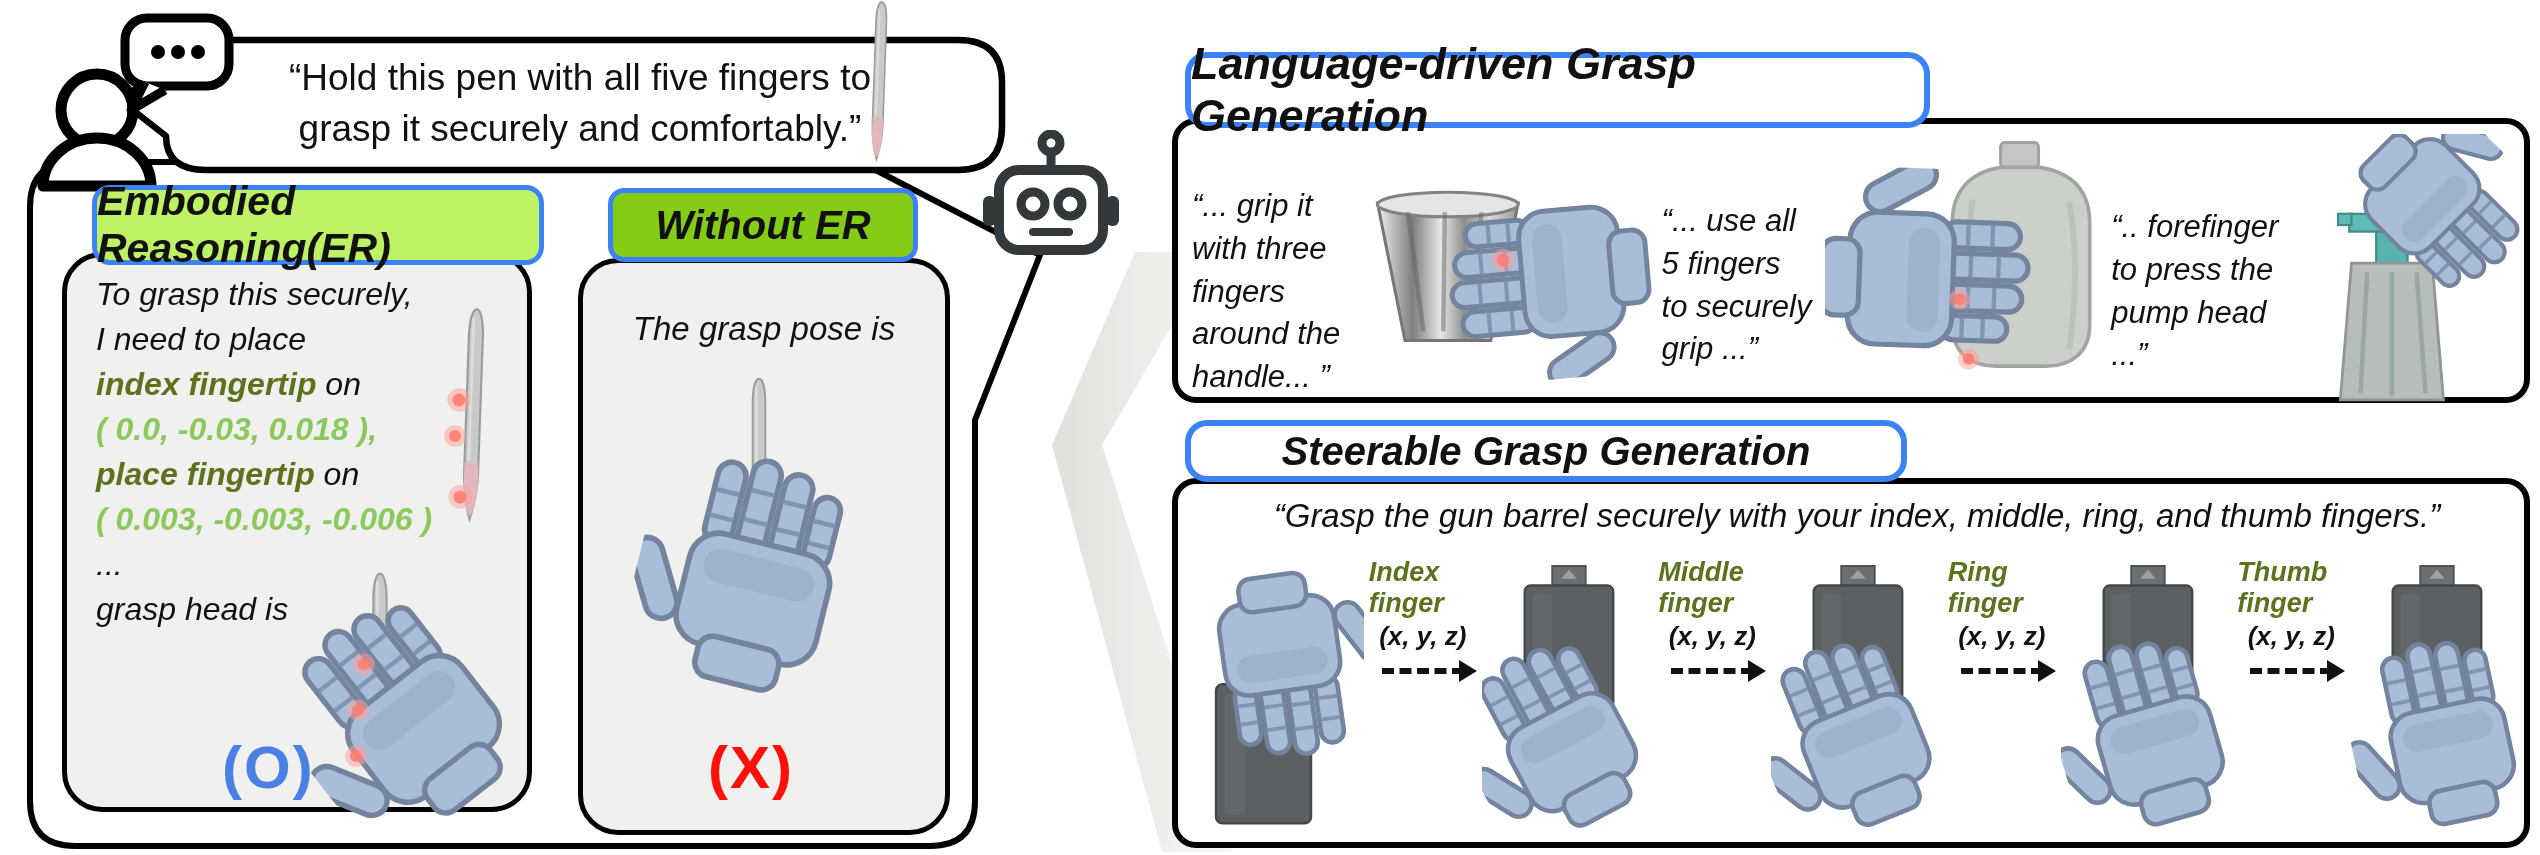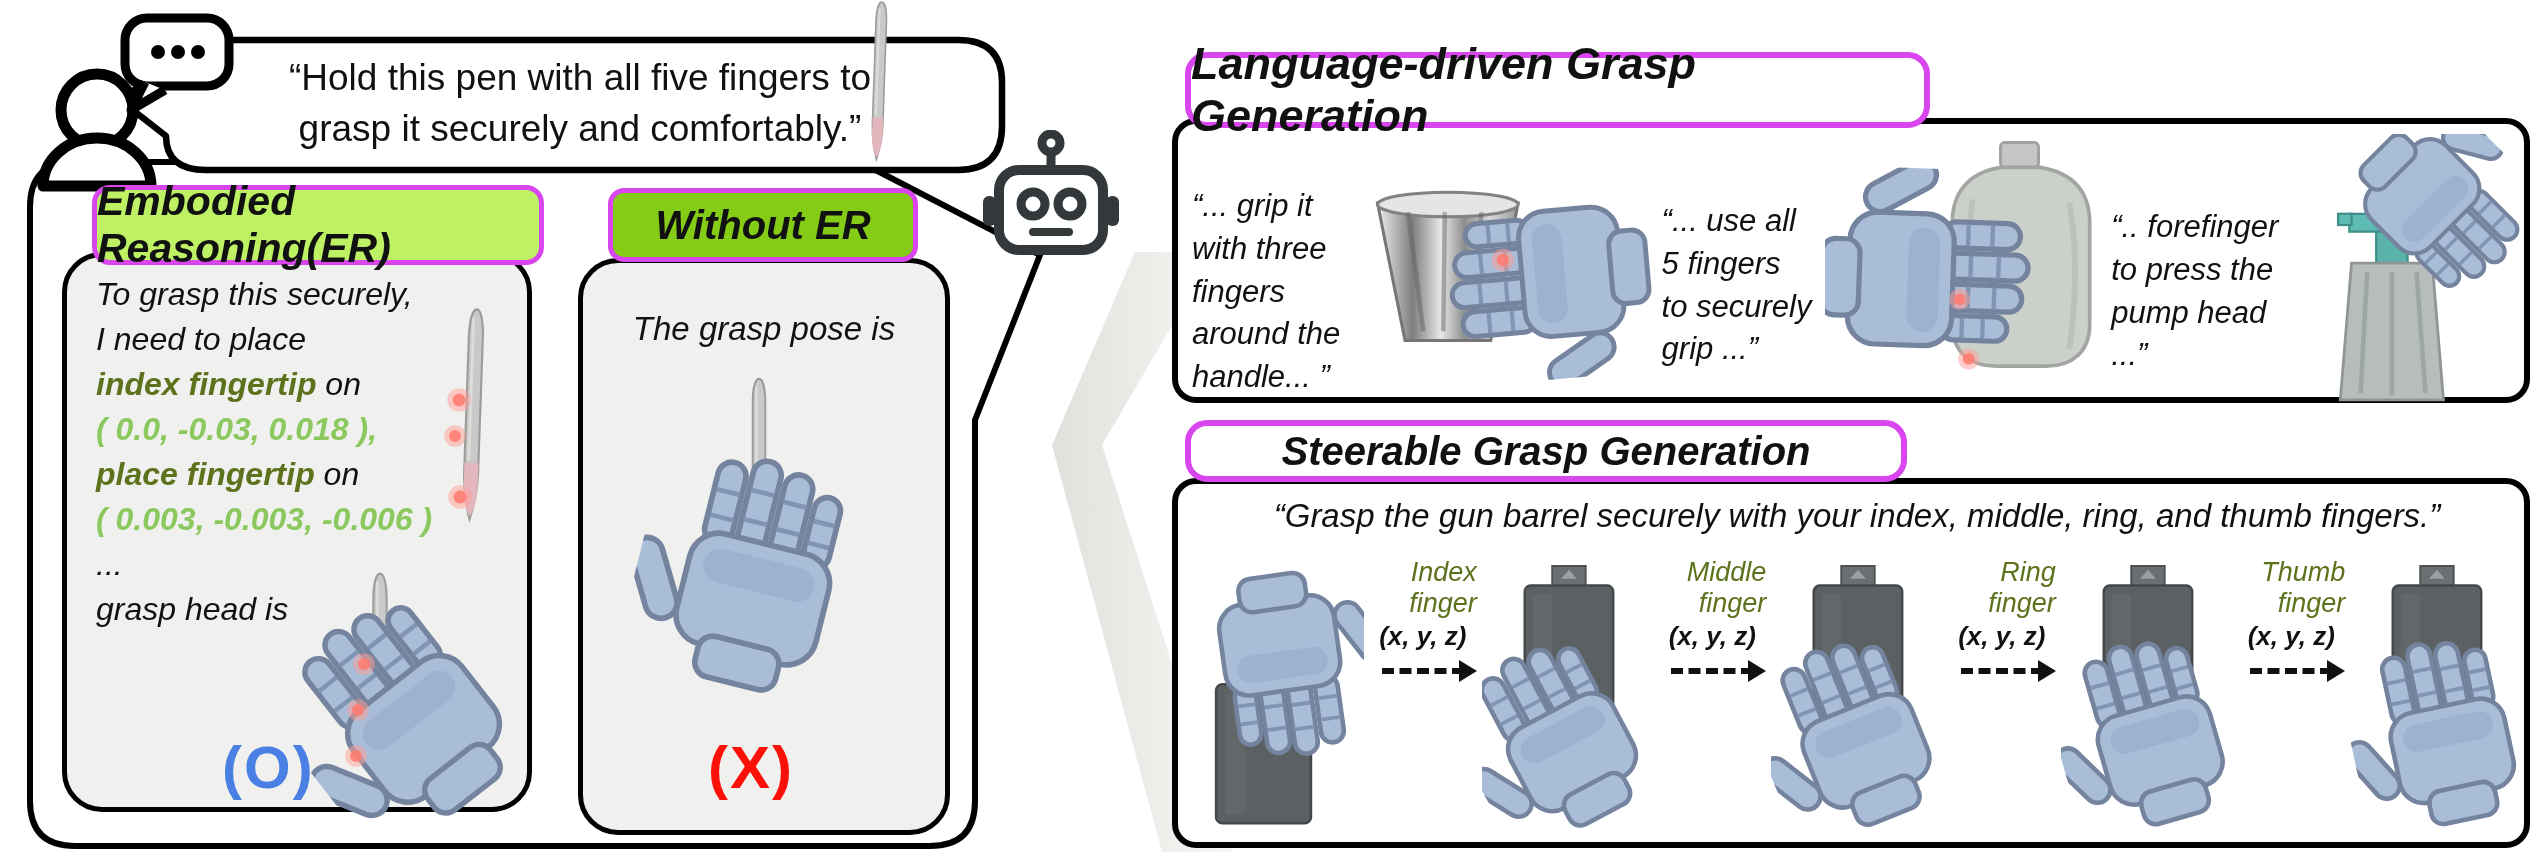--- a/index.html
+++ b/index.html
@@ -1,35 +1,35 @@
 <!DOCTYPE html>
 <html><head>
 <meta charset="utf-8">
 <style>
   html,body{margin:0;padding:0;background:#fff;}
   #canvas{position:relative;width:2540px;height:855px;background:#ffffff;overflow:hidden;
           font-family:"Liberation Sans",sans-serif;color:#111;}
   .abs{position:absolute;}
   .preline{white-space:pre-line;}
   
-  .tab{box-sizing:border-box;border:6px solid #d946ef;border-radius:22px;background:#fff;
+  .tab{box-sizing:border-box;border:6px solid #3b82f6;border-radius:22px;background:#fff;
        display:flex;align-items:center;justify-content:center;font-weight:bold;font-style:italic;}
   .panel{box-sizing:border-box;border:6px solid #000;border-radius:24px;background:#fff;}
   .graybody{box-sizing:border-box;border:5px solid #000;border-radius:40px;background:#f0f0ee;}
   
   .er-line{font-size:32px;line-height:45px;font-style:italic;white-space:nowrap;}
   .olive{color:#5d721c;font-weight:bold;}
   .coords{color:#8bc95e;font-weight:bold;}
   .result{font-size:60px;font-weight:600;letter-spacing:2px;font-family:"Liberation Sans",sans-serif;}
   .result-o{color:#4a80e4;}
   .result-x{color:#fb1108;}
   
   .quote{font-style:italic;font-size:31px;line-height:1.38;white-space:pre-line;}
-  .finger-label{color:#5d721c;font-weight:normal;font-style:italic;font-size:27px;line-height:1.15;
-                text-align:right;white-space:pre-line;}
+  .finger-label{color:#5d721c;font-weight:bold;font-style:italic;font-size:27px;line-height:1.15;
+                text-align:left;white-space:pre-line;}
   .xyz{font-weight:bold;font-style:italic;font-size:26px;text-align:center;margin-top:2px;}
   .dash-arrow{position:relative;width:82px;height:0;border-top:6px dashed #111;margin:16px auto 0;}
   .dash-arrow::after{content:"";position:absolute;right:-24px;top:-14px;width:0;height:0;
                      border:11px solid transparent;border-left:18px solid #111;}
   .toprow-item{flex:0 0 auto;}
   #lang-row{display:flex;justify-content:space-between;align-items:flex-start;}
   #steer-row{display:flex;justify-content:space-between;align-items:flex-start;}
 </style>
 </head>
 <body>

